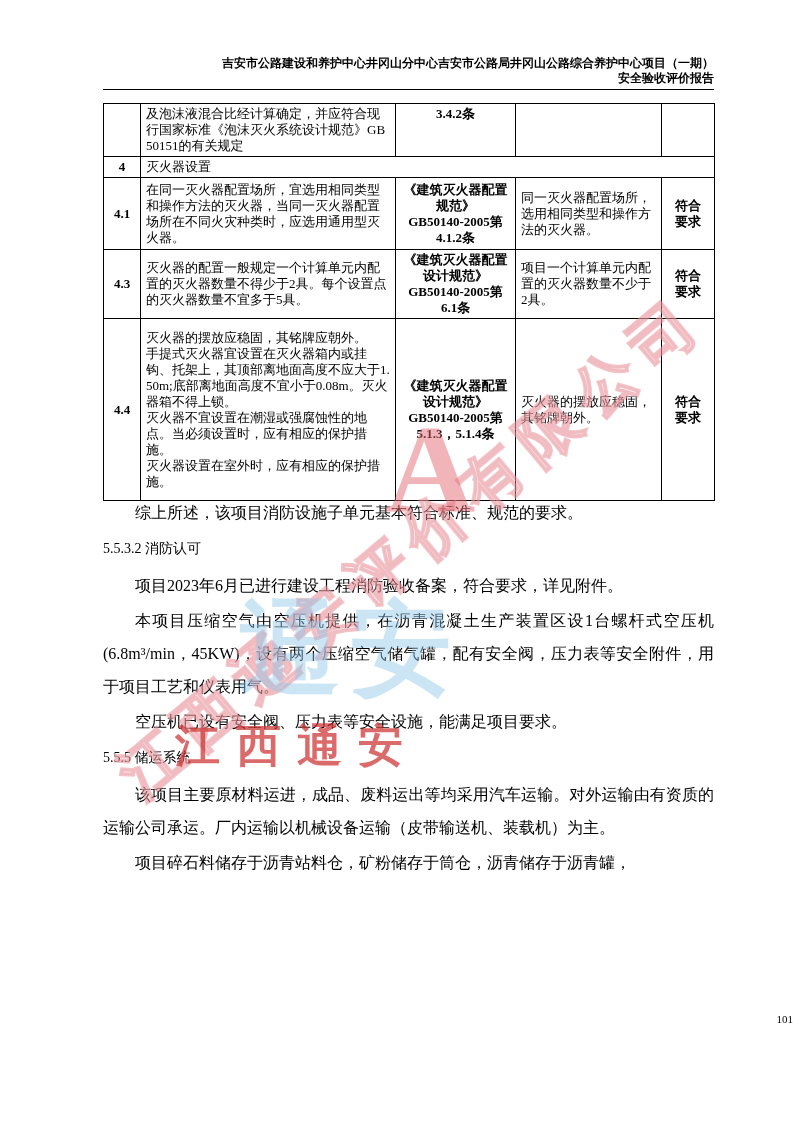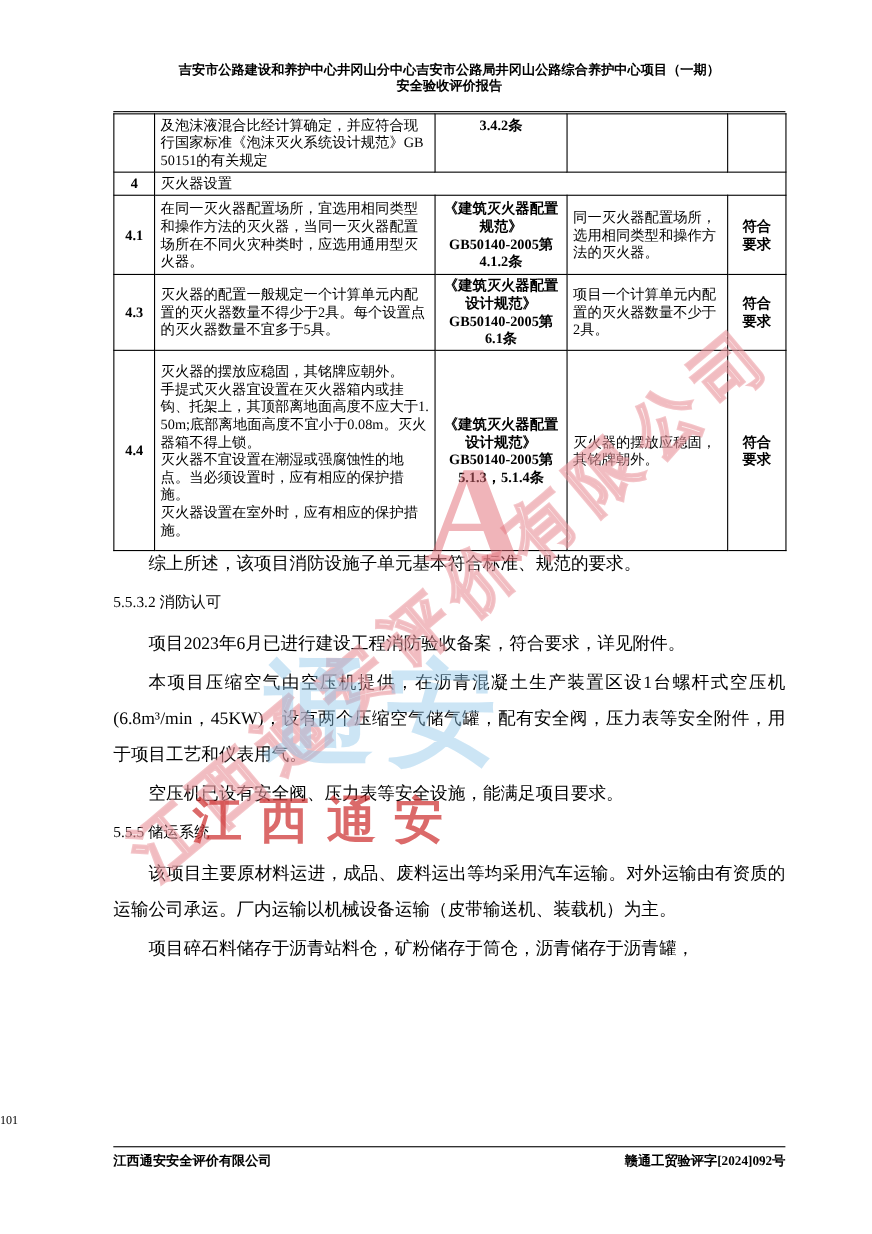--- a/index.html
+++ b/index.html
@@ -10,24 +10,24 @@
     background: #ffffff;
     font-family: "Liberation Serif", serif;
     color: #000;
     overflow: hidden;
   }
 
   
   .header {
     position: absolute;
     left: 103px; top: 56px; width: 611px;
-    text-align: center;
+    text-align: right;
     font-size: 12px; line-height: 15px; font-weight: bold;
     border-bottom: 1.5px solid #000;
-    padding-bottom: 15px;
+    padding-bottom: 3px;
     z-index: 1;
   }
 
   
   .checklist {
     position: absolute;
     left: 103px; top: 103px; width: 611px;
     border-collapse: collapse;
     table-layout: fixed;
     font-size: 13px; line-height: 16px;
@@ -63,21 +63,21 @@
     margin: 3px 0;
     font-size: 14px;
     line-height: 34px;
     font-weight: normal;
   }
 
   
   .pagenum {
     position: absolute;
     left: 0; top: 1013px; width: 100%;
-    text-align: left;
+    text-align: right;
     font-size: 11px;
     z-index: 1;
   }
   .footer {
     position: absolute;
     left: 103px; top: 1042px; width: 611px;
     border-top: 1.5px solid #000;
     padding-top: 4px;
     display: flex;
     justify-content: space-between;
@@ -189,18 +189,14 @@
     <p>项目2023年6月已进行建设工程消防验收备案，符合要求，详见附件。</p>
     <p>本项目压缩空气由空压机提供，在沥青混凝土生产装置区设1台螺杆式空压机(6.8m³/min，45KW)，设有两个压缩空气储气罐，配有安全阀，压力表等安全附件，用于项目工艺和仪表用气。</p>
     <p>空压机已设有安全阀、压力表等安全设施，能满足项目要求。</p>
     <h3>5.5.5 储运系统</h3>
     <p>该项目主要原材料运进，成品、废料运出等均采用汽车运输。对外运输由有资质的运输公司承运。厂内运输以机械设备运输（皮带输送机、装载机）为主。</p>
     <p>项目碎石料储存于沥青站料仓，矿粉储存于筒仓，沥青储存于沥青罐，</p>
   </main>
 
   <div class="pagenum">101</div>
 
-  <footer class="footer">
-    <span>江西通安安全评价有限公司</span>
-    <span>赣通工贸验评字[2024]092号</span>
-  </footer>
 
 </div>
 
 </body></html>

